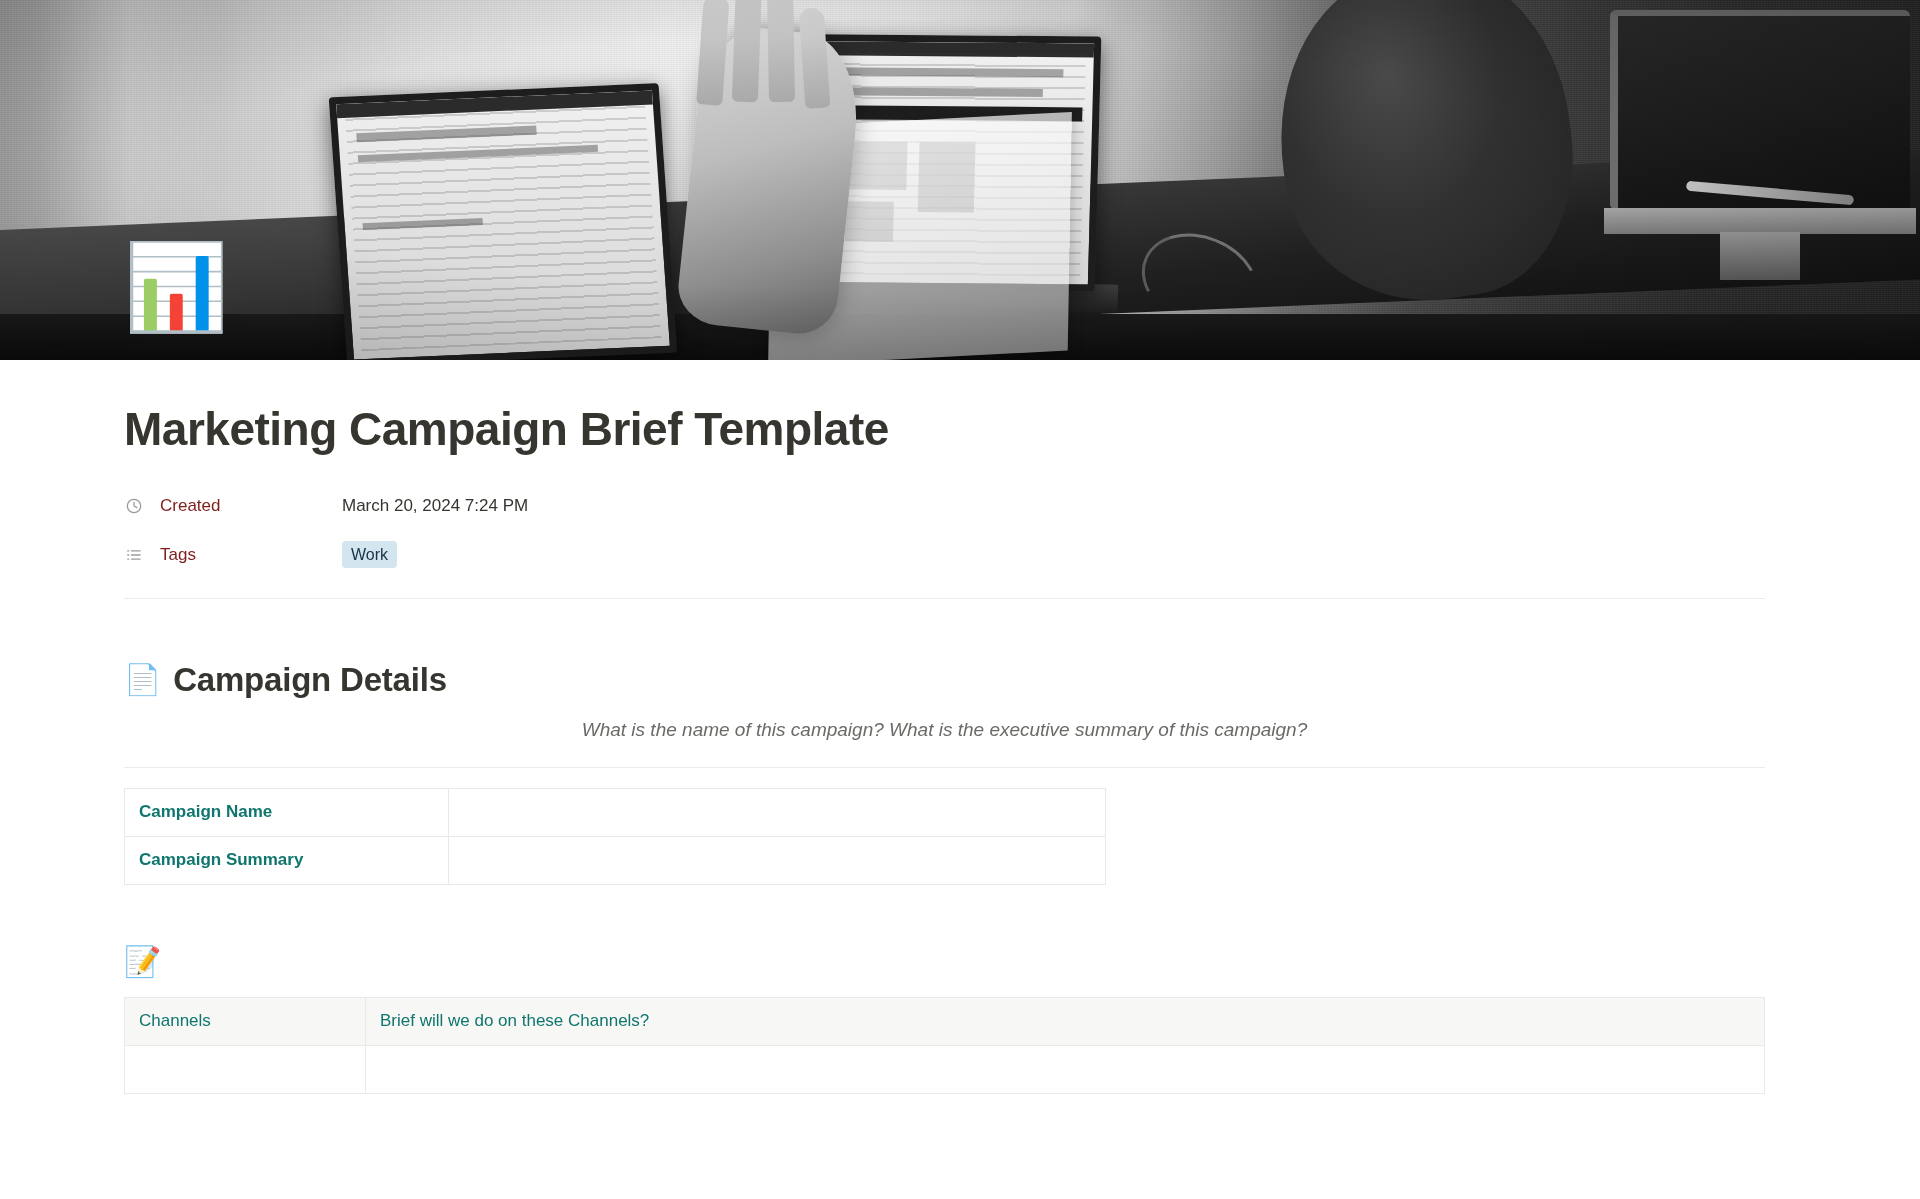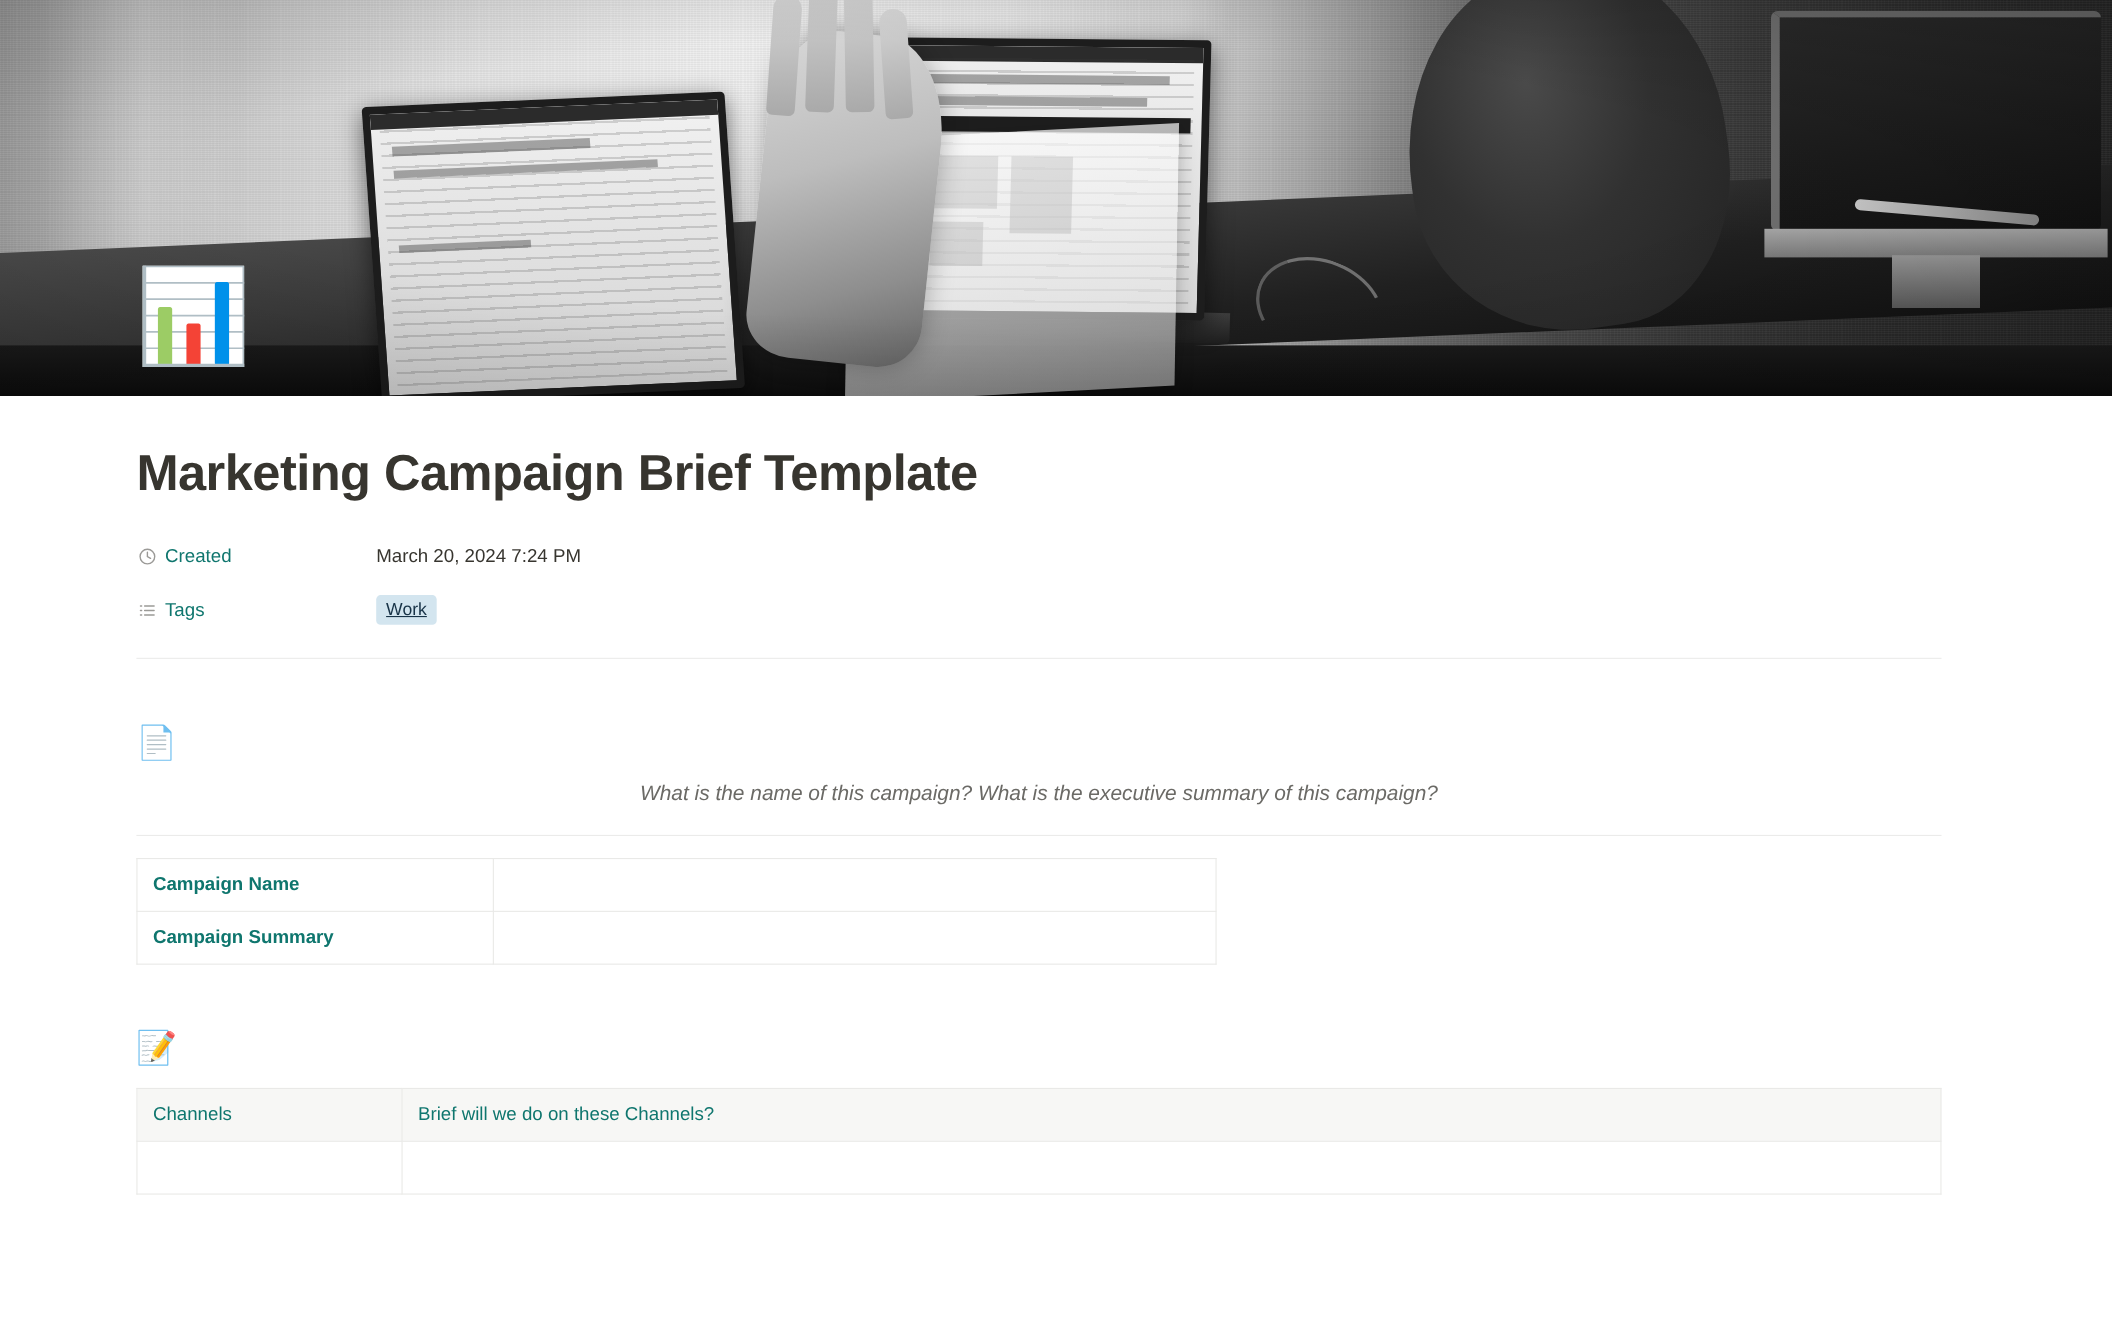--- a/index.html
+++ b/index.html
@@ -199,44 +199,43 @@
   .props { margin-top: 34px; }
   .prop-row {
     display: flex;
     align-items: center;
     height: 34px;
     margin-bottom: 15px;
   }
   .prop-label {
     display: flex;
     align-items: flex-start;
-    gap: 6px;
+    gap: 16px;
     width: 218px;
-    color: #0f766e;
+    color: #7f1d1d;
     font-size: 17px;
   }
   .prop-icon {
     width: 20px; height: 20px;
     display: inline-flex; align-items: center; justify-content: center;
     color: #9b9a97;
     flex: 0 0 20px;
   }
   .prop-value {
     font-size: 17px;
     color: #37352f;
   }
   .tag-pill {
     display: inline-block;
     background: #d3e5ef;
     color: #183347;
     border-radius: 4px;
     padding: 4px 9px;
     font-size: 16px;
     line-height: 1.2;
-    text-decoration: underline;
   }
 
   .divider {
     height: 1px;
     background: #ebebea;
     margin: 26px 0 0 0;
     width: 1641px;
   }
 
   .section { margin-top: 62px; }
@@ -382,20 +381,21 @@
         </div>
       </div>
 
     </div>
 
     <div class="divider"></div>
 
     <div class="section">
       <h2 class="section-heading">
         <span class="section-emoji">📄</span>
+        <span>Campaign Details</span>
       </h2>
       <p class="section-caption">What is the name of this campaign? What is the executive summary of this campaign?</p>
       <div class="section-divider"></div>
 
       <table class="nb details">
         <colgroup>
             <col class="c1">
             <col>
           </colgroup>
         <tbody>

